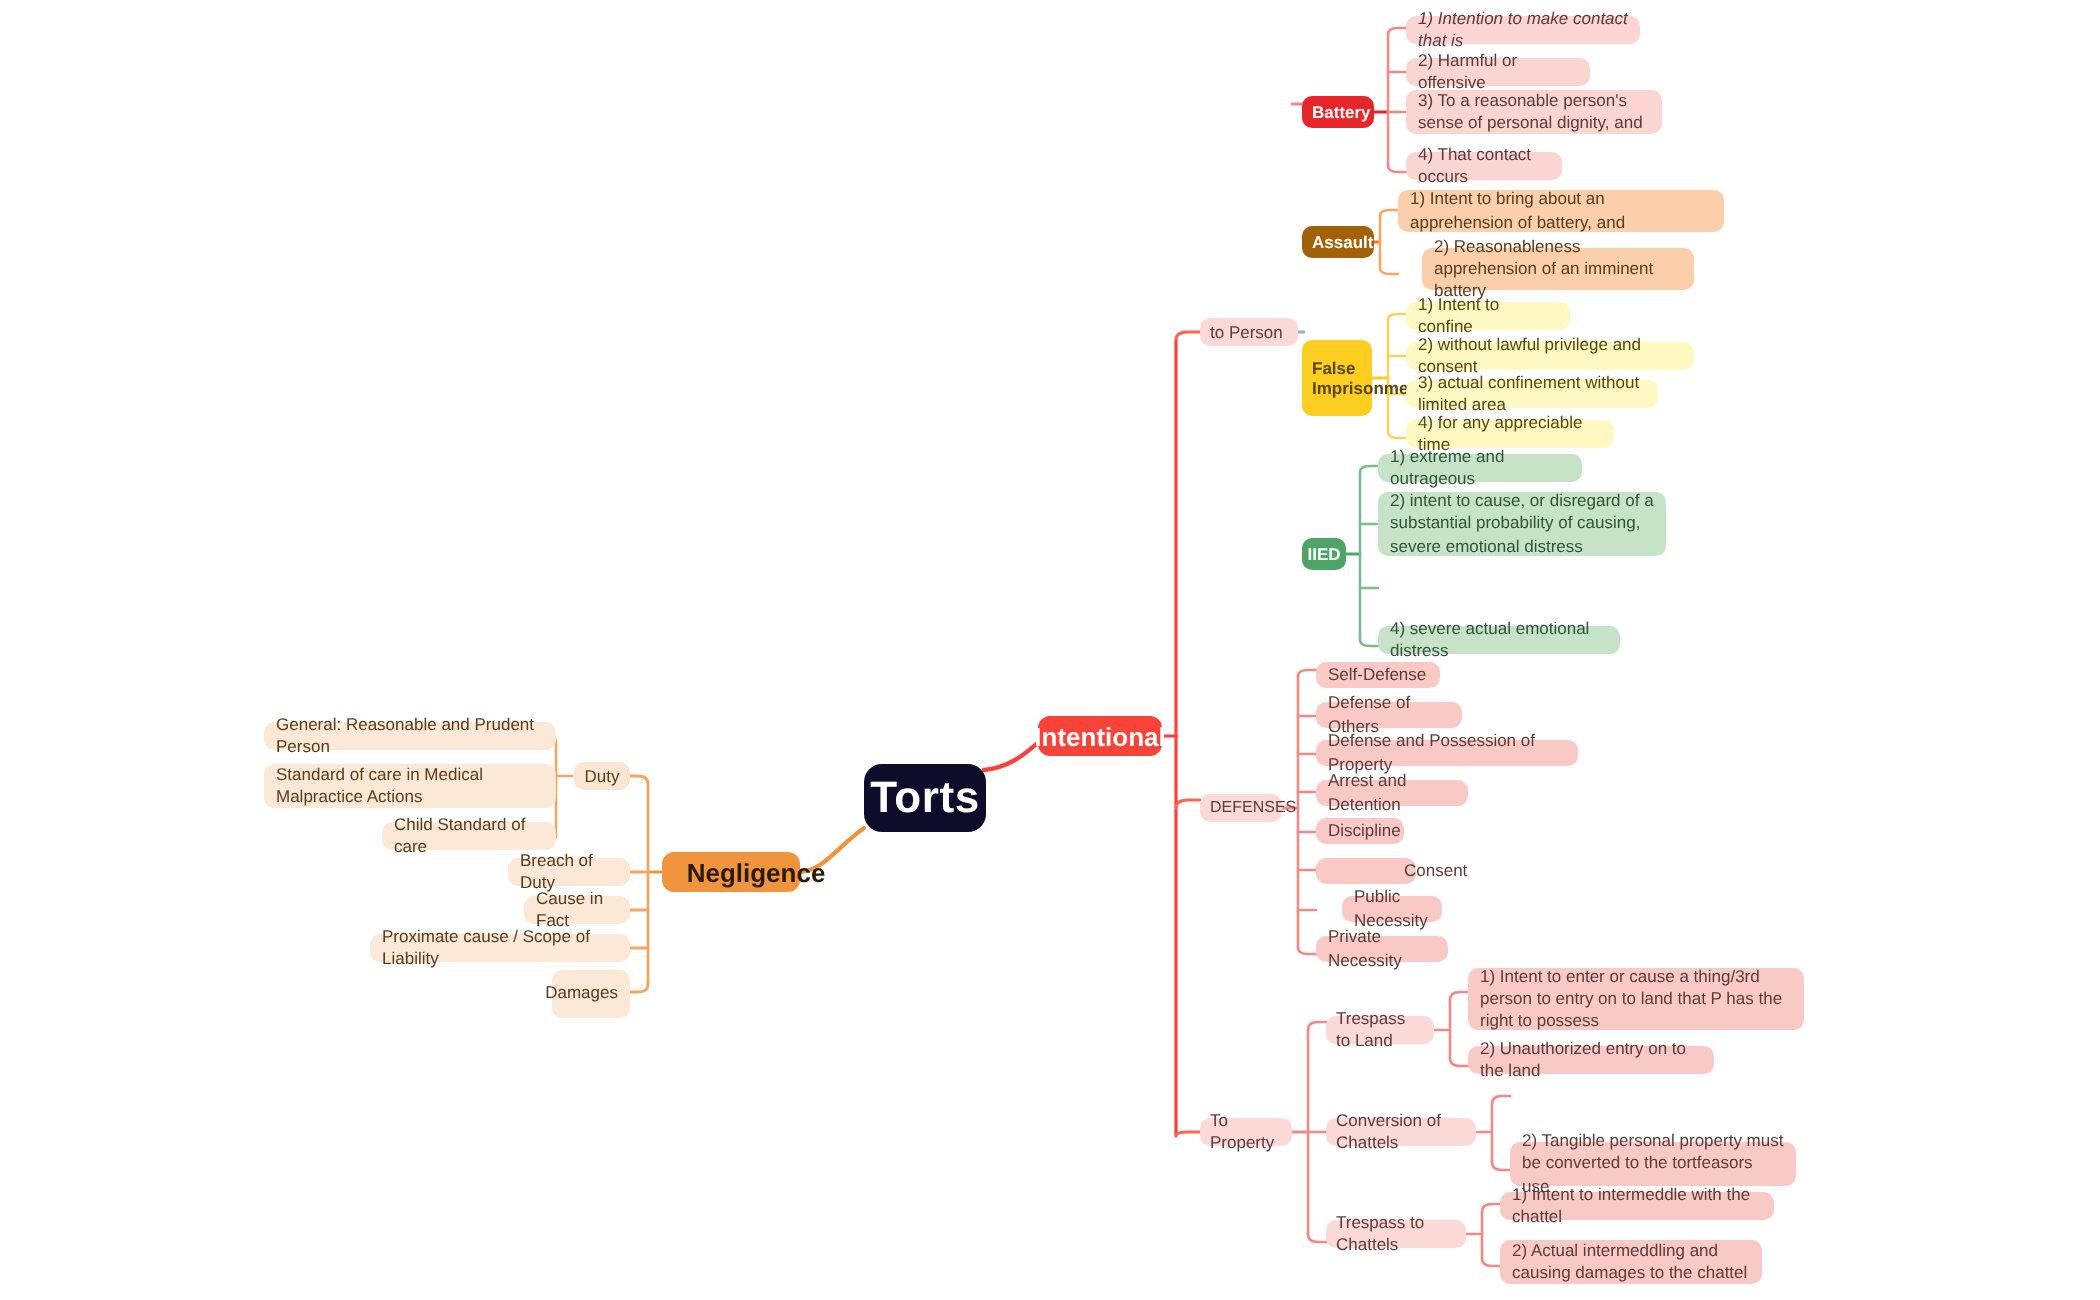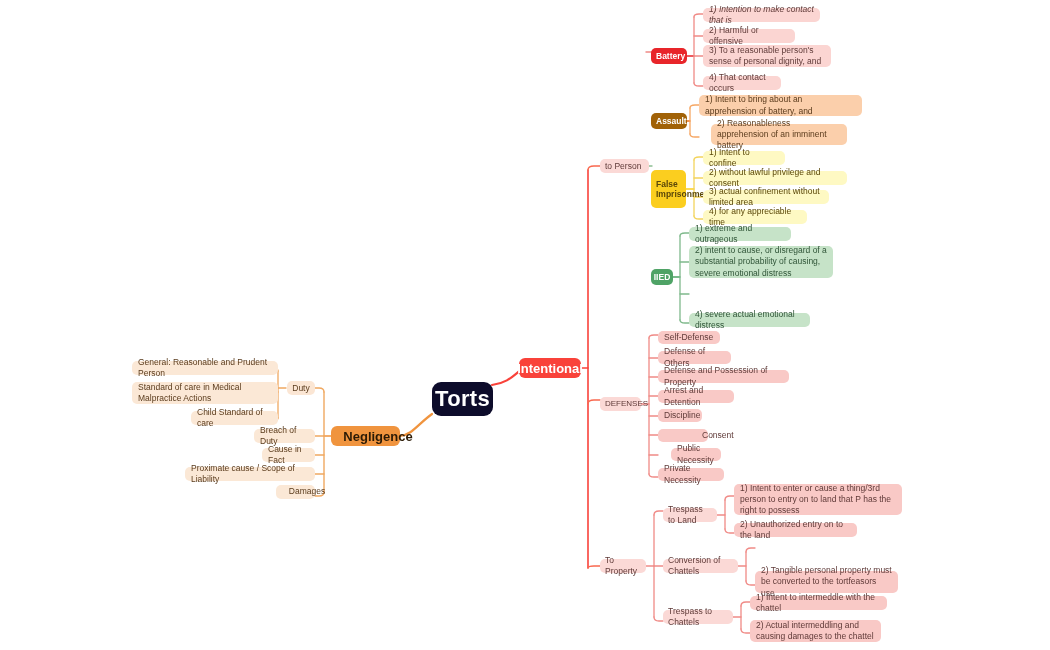--- a/index.html
+++ b/index.html
@@ -312,17 +312,17 @@
 
   <div class="node leaf creme" style="left:254px;top:429px;width:61px;height:14px;justify-content:flex-start;">
     <span>Breach of Duty</span>
   </div>
   <div class="node leaf creme" style="left:262px;top:448px;width:53px;height:14px;justify-content:center;">
     <span>Cause in Fact</span>
   </div>
   <div class="node leaf creme" style="left:185px;top:467px;width:130px;height:14px;justify-content:flex-start;">
     <span>Proximate cause / Scope of Liability</span>
   </div>
-  <div class="node leaf creme" style="left:276px;top:485px;width:39px;height:14px;justify-content:center;padding-left:29px;">
+  <div class="node leaf creme" style="left:276px;top:485px;width:39px;height:24px;justify-content:flex-end;padding-left:29px;">
     <span>Damages</span>
   </div>
 
 </div>
 
 </body></html>

